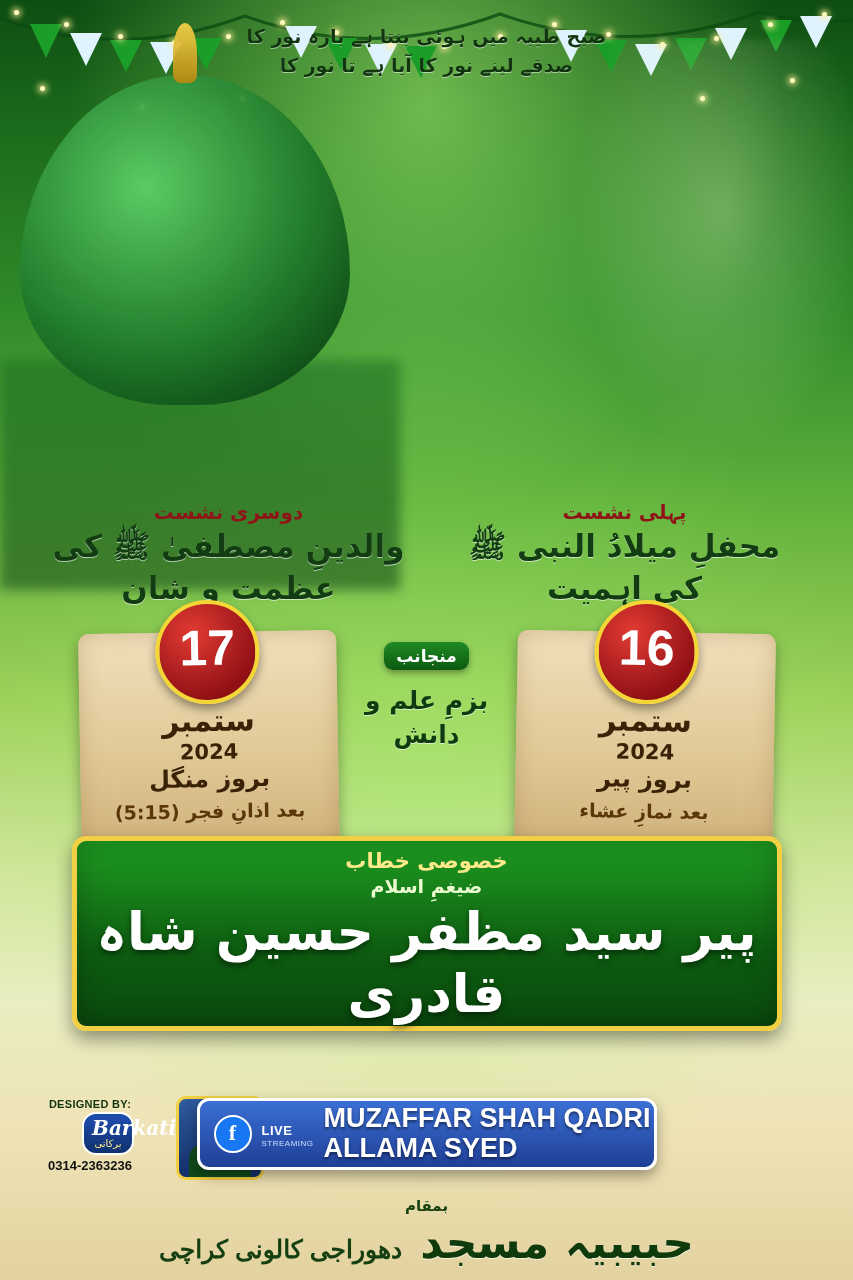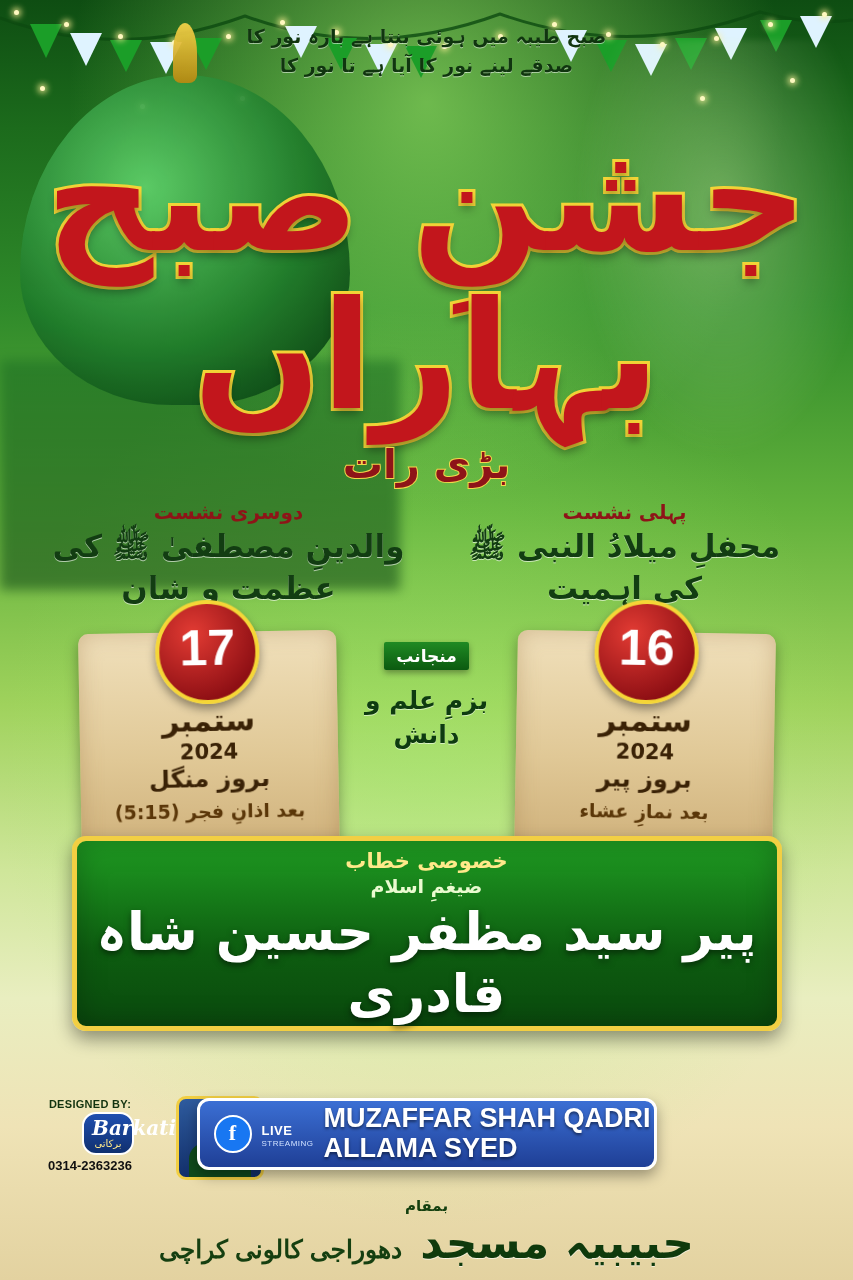--- a/index.html
+++ b/index.html
@@ -108,21 +108,21 @@
   }
   .scroll .date{font-size:30px;line-height:1.25;}
   .scroll .year{font-size:21px;}
   .scroll .time{font-size:19px;margin-top:6px;color:#5a3608;}
   .mid-flag{
     position:relative;width:150px;height:210px;margin-top:10px;text-align:center;
   }
   .mid-flag .ribbon{
     display:inline-block;background:linear-gradient(180deg,#1f8a23,#0c5a10);
     color:#fff;font-family:"DejaVu Sans", sans-serif;font-weight:bold;font-size:17px;
-    padding:4px 12px;border-radius:2px;box-shadow:0 3px 6px rgba(0,0,0,.35);
+    padding:4px 12px;border-radius:9px;box-shadow:0 3px 6px rgba(0,0,0,.35);
   }
   .mid-flag .mtxt{
     margin-top:14px;font-family:"DejaVu Sans", sans-serif;font-weight:bold;
     font-size:25px;color:#0e3b10;line-height:1.35;
     text-shadow:0 1px 0 rgba(255,255,255,.55);
   }
   .speaker-panel{
     position:absolute;top:836px;left:50%;transform:translateX(-50%);
     width:700px;height:185px;border-radius:14px;
     background:linear-gradient(180deg,#1f9c22,#0d5c10 60%,#0a4a0d);
@@ -248,24 +248,20 @@
 
   <div class="domebase"></div>
   <div class="dome"></div>
   <div class="rightarch"></div>
 
   <div class="topcouplet rtl">
     <div>صبح طیبہ میں ہوئی بنتا ہے بارہ نور کا</div>
     <div>صدقے لینے نور کا آیا ہے تا نور کا</div>
   </div>
 
-  <div class="title-wrap">
-    <div class="title-main rtl">جشنِ صبح بہاراں</div>
-    <div class="title-sub rtl">بڑی رات</div>
-  </div>
 
   <div class="sessions">
     <div class="session rtl">
       <div class="lbl">دوسری نشست</div>
       <div class="txt">والدینِ مصطفیٰ ﷺ کی عظمت و شان</div>
     </div>
     <div class="session rtl">
       <div class="lbl">پہلی نشست</div>
       <div class="txt">محفلِ میلادُ النبی ﷺ کی اہمیت</div>
     </div>

